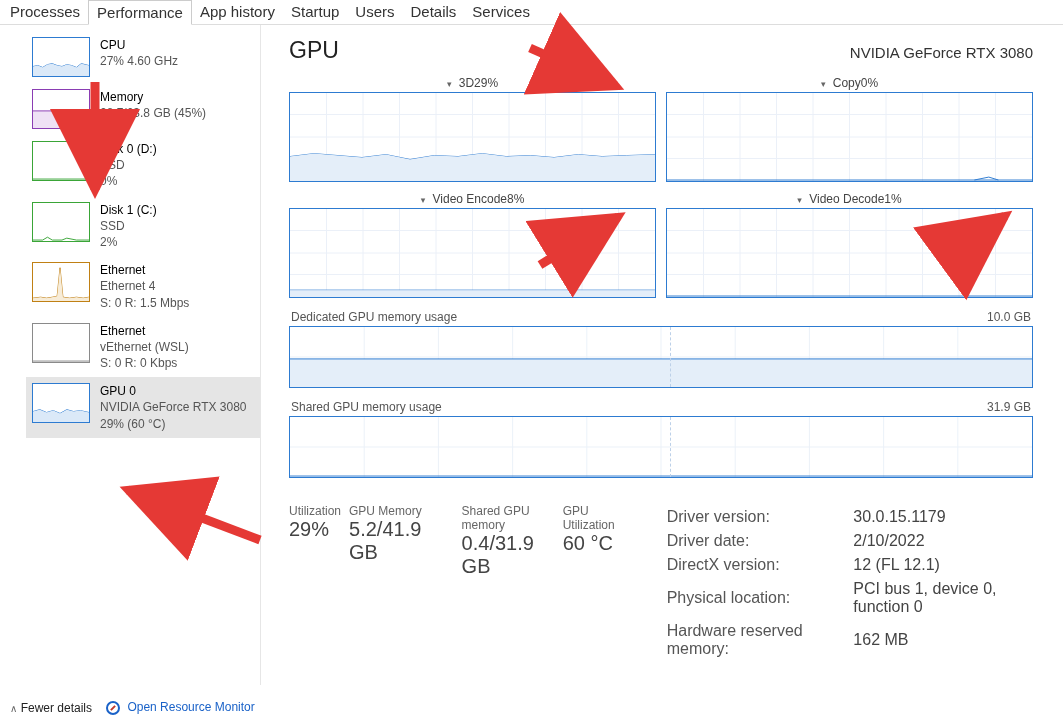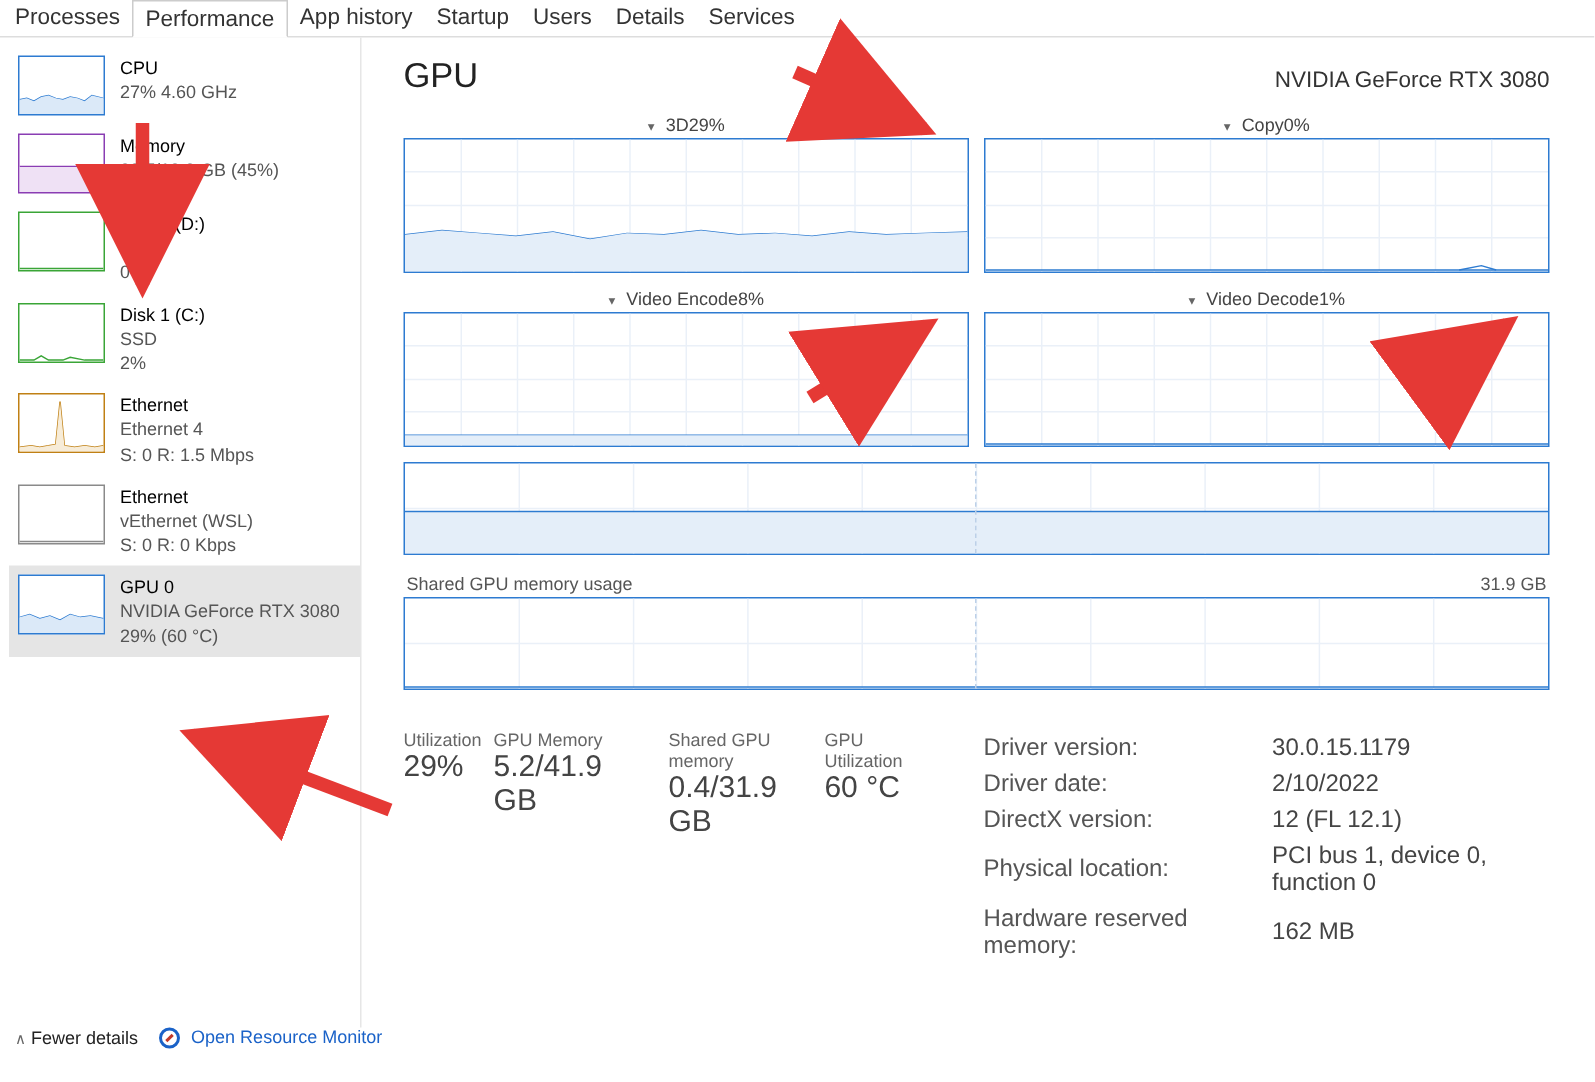--- a/index.html
+++ b/index.html
@@ -28,20 +28,21 @@
   .tab.active {
     background: #fff;
     border: 1px solid #ccc;
     border-bottom: 1px solid #fff;
     margin-bottom: -1px;
   }
   
   .main {
     display: flex;
     height: 660px;
+    margin-left: 20px;
   }
   .sidebar {
     width: 240px;
     padding: 6px 0 6px 6px;
     overflow: hidden;
   }
   .content {
     flex: 1;
     padding: 12px 30px 0 28px;
     border-left: 1px solid #e6e6e6;
@@ -107,21 +108,21 @@
     display:flex; gap:36px; margin-top:26px;
   }
   .stats-col1, .stats-col2 { display:flex; flex-direction:row; gap:8px; }
   .stat-lbl { font-size:12px; color:#666; }
   .stat-val { font-size:20px; color:#444; margin-bottom:4px; }
   .stats-kv { font-size:16px; color:#444; }
   .stats-kv table td { padding:2px 0; }
   .stats-kv table td:first-child { color:#555; padding-right:24px; }
   
   .footer {
-    position:absolute; bottom:22px; left:10px;
+    position:absolute; bottom:6px; left:10px;
     display:flex; align-items:center; gap:14px;
     font-size:12px;
   }
   .footer a { color:#1a62c8; text-decoration:none; cursor:pointer; }
   .rm-icon {
     width:14px; height:14px; border:2px solid #1a62c8; border-radius:50%;
     position:relative; display:inline-block; vertical-align:middle; margin-right:4px;
   }
   .rm-icon::after {
     content:""; position:absolute; left:50%; top:50%;
@@ -366,20 +367,24 @@
                 <line x1="304" y1="0" x2="304" y2="90"></line>
                 <line x1="342" y1="0" x2="342" y2="90"></line>
             </g>
             <polyline points="0,89 380,89" stroke="#2d7bd1" stroke-width="1"></polyline>
           </svg>
         </div>
       </div>
     </div>
 
     <div class="mem-block">
+      <div class="mem-head">
+        <span>Dedicated GPU memory usage</span>
+        <span>10.0 GB</span>
+      </div>
       <div class="mem-chart">
         <svg viewBox="0 0 770 62" preserveAspectRatio="none">
           <g stroke="#eaf0f8">
             <line x1="0" y1="31" x2="770" y2="31"></line>
             <line x1="77" y1="0" x2="77" y2="62"></line>
               <line x1="154" y1="0" x2="154" y2="62"></line>
               <line x1="231" y1="0" x2="231" y2="62"></line>
             <line x1="308" y1="0" x2="308" y2="62"></line>
               <line x1="385" y1="0" x2="385" y2="62"></line>
               <line x1="462" y1="0" x2="462" y2="62"></line>

